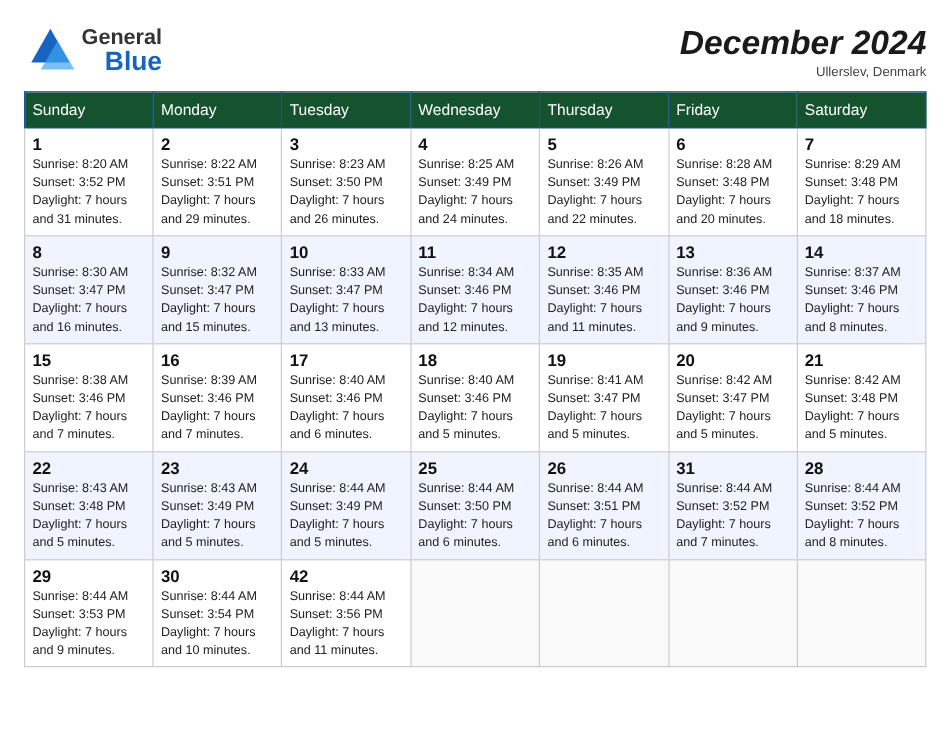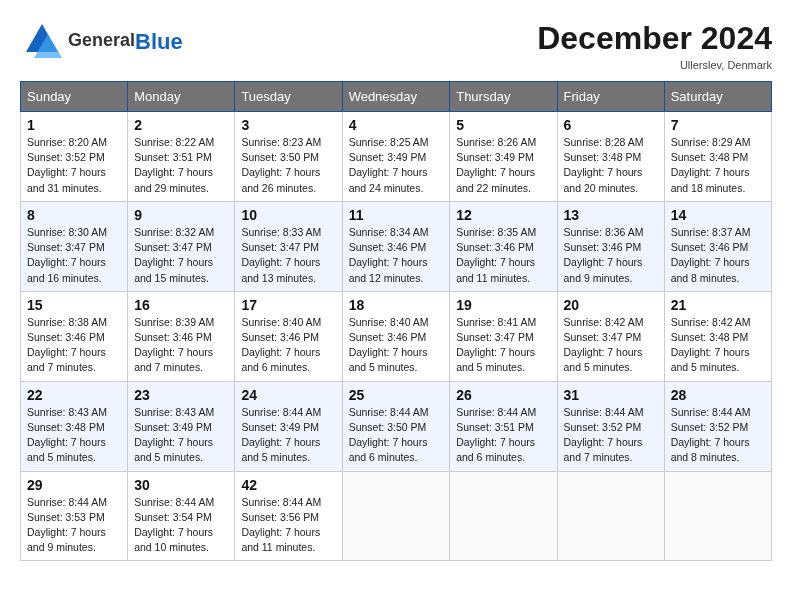--- a/index.html
+++ b/index.html
@@ -13,36 +13,37 @@
     .header {
       display: flex;
       justify-content: space-between;
       align-items: flex-start;
       margin-bottom: 10px;
     }
     .title-block {
       text-align: right;
     }
     .month-title {
-      font-size: 32px;
+      font-size: 28px;
       font-weight: bold;
       color: #1a1a1a;
+      font-style: italic;
     }
     .subtitle {
       font-size: 11px;
       color: #444;
       margin-top: 2px;
     }
     .calendar {
       width: 100%;
       border-collapse: collapse;
       font-size: 11px;
     }
     .calendar th {
-      background: #737373;
+      background: #14532d;
       color: #fff;
       text-align: left;
       padding: 7px 6px;
       font-size: 13px;
       font-weight: normal;
       border: 1px solid #1250a0;
       margin-top: 20px;
     }
     .calendar td {
       vertical-align: top;
@@ -74,21 +75,23 @@
       display: flex;
       align-items: center;
       gap: 4px;
     }
     .logo-icon-svg {
       width: 44px;
       height: 44px;
     }
     .logo-label {
       display: flex;
+      flex-direction: column;
       line-height: 1;
+      text-align: right;
     }
     .logo-general {
       font-size: 18px;
       font-weight: bold;
       color: #333;
     }
     .logo-blue {
       font-size: 22px;
       font-weight: bold;
       color: #1565c0;

